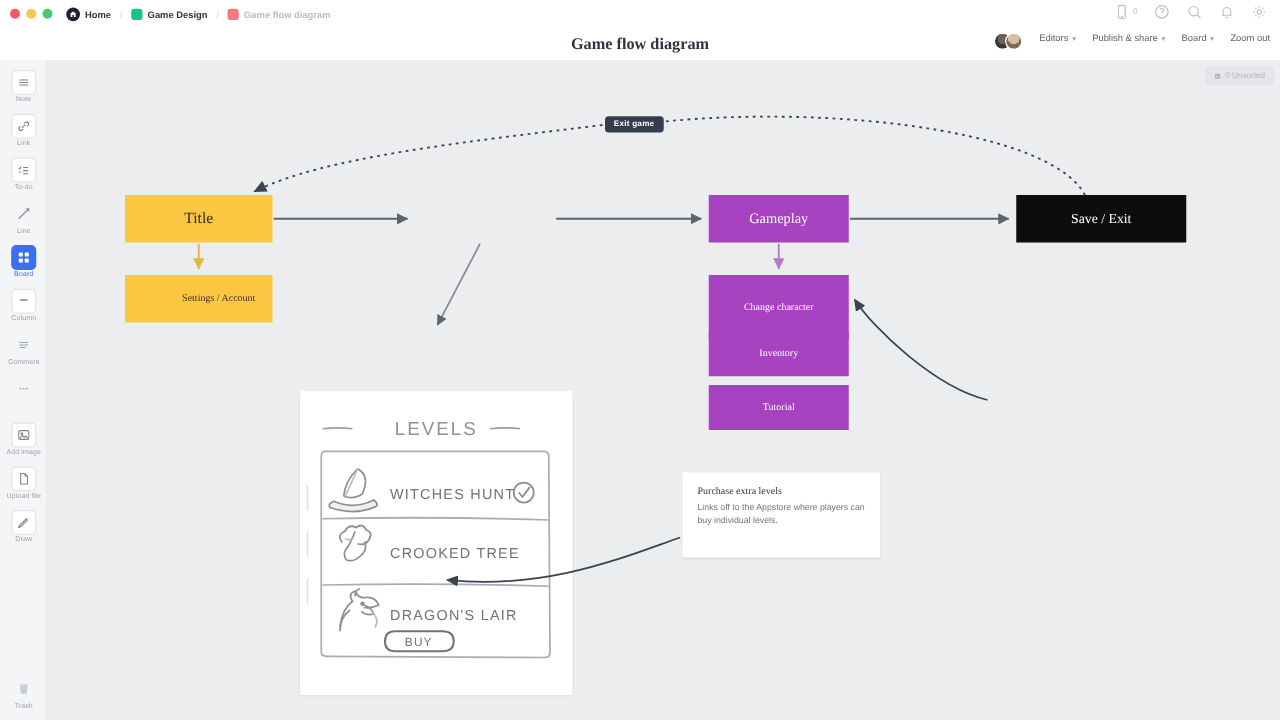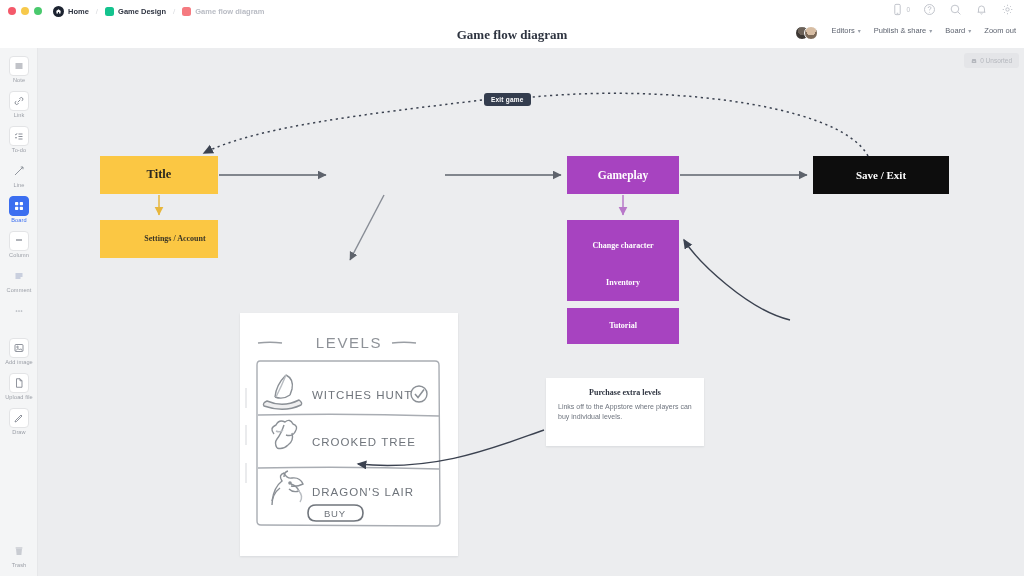--- a/index.html
+++ b/index.html
@@ -105,21 +105,21 @@
     background: #e4e5e8; color: #b4b7bd;
     font-size: 6.5px; padding: 4px 7px; border-radius: 3px;
     display: flex; align-items: center; gap: 3px;
   }
   .unsorted svg { width: 6px; height: 6px; }
 
   
   .node {
     position: absolute;
     display: flex; align-items: center; justify-content: center;
-    font-family: "Liberation Serif", serif; font-weight: bold;
+    font-family: "Liberation Serif", serif; font-weight: normal;
     text-align: center; line-height: 1.1;
   }
   .node.title   { left: 62px;  top: 108px; width: 118px; height: 38px; background: #fbc743; color: #2d2a20; font-size: 12.5px; }
   .node.settings{ left: 62px;  top: 172px; width: 118px; height: 38px; background: #fbc743; color: #3a3526; font-size: 8px; padding-left: 32px; }
   .node.levels  { left: 294px; top: 108px; width: 112px; height: 38px; background: #b9bbbe; color: #2f3340; font-size: 11px; }
   .node.gameplay{ left: 529px; top: 108px; width: 112px; height: 38px; background: #a743c0; color: #ffffff; font-size: 11.5px; }
   .node.change  { left: 529px; top: 172px; width: 112px; height: 52px; background: #a743c0; color: #ffffff; font-size: 8px; }
   .node.inventory{left: 529px; top: 217px; width: 112px; height: 36px; background: #a743c0; color: #ffffff; font-size: 8px; }
   .node.tutorial{ left: 529px; top: 260px; width: 112px; height: 36px; background: #a743c0; color: #ffffff; font-size: 8px; }
   .node.save    { left: 775px; top: 108px; width: 136px; height: 38px; background: #0d0d0d; color: #ffffff; font-size: 11px; }
@@ -133,22 +133,22 @@
   }
 
   
   .note-card {
     position: absolute; left: 508px; top: 330px;
     width: 158px; height: 68px;
     background: #ffffff; padding: 10px 12px;
     box-shadow: 0 1px 2px rgba(40,45,60,.10);
   }
   .note-card .nt {
-    font-family: "Liberation Serif", serif; font-weight: bold;
-    font-size: 8px; color: #2e3440; margin-bottom: 5px; text-align: center;
+    font-family: "Liberation Serif", serif; font-weight: normal;
+    font-size: 8px; color: #2e3440; margin-bottom: 5px;
   }
   .note-card .nb {
     font-size: 7px; color: #6f757f; line-height: 1.45;
   }
 
   
   .chars { position: absolute; left: 745px; top: 245px; width: 60px; text-align: center; }
   .chars .thumb {
     width: 42px; height: 42px; margin: 0 auto;
     background: #ffffff; border-radius: 9px;

